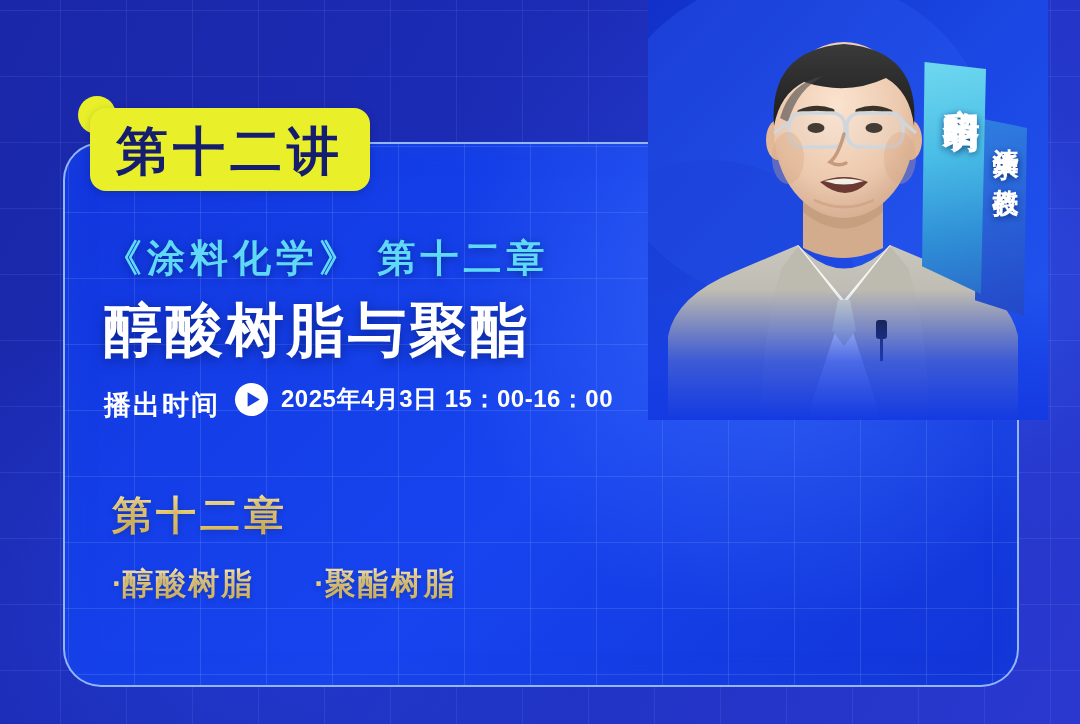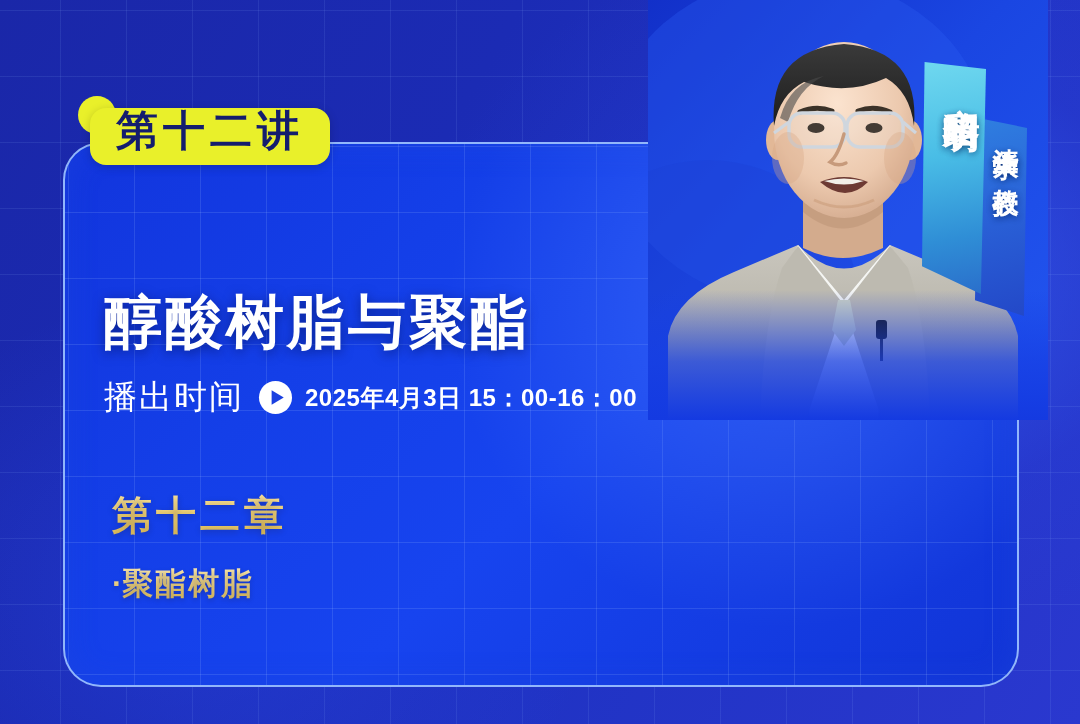--- a/index.html
+++ b/index.html
@@ -100,23 +100,23 @@
     height: 38px;
     border-radius: 50%;
     background: #e9f02a;
   }
   .badge {
     position: relative;
     margin-left: 12px;
     margin-top: 12px;
     background: #e9f02a;
     border-radius: 16px;
-    padding: 1px 26px 12px 26px;
+    padding: 16px 26px 12px 26px;
     color: #141d6e;
-    font-size: 42px;
+    font-size: 52px;
     font-weight: bold;
     letter-spacing: 5px;
     line-height: 1.05;
     white-space: nowrap;
     box-shadow: 0 2px 10px rgba(0,0,0,.18);
   }
 
   
   .subtitle {
     position: absolute;
@@ -126,44 +126,45 @@
     color: #5fd9f7;
     font-size: 38px;
     font-weight: bold;
     letter-spacing: 5px;
     white-space: nowrap;
     text-shadow: 0 2px 8px rgba(0,20,90,.5);
   }
   .main-title {
     position: absolute;
     left: 104px;
-    top: 284px;
+    top: 292px;
     z-index: 10;
     color: #ffffff;
     font-size: 58px;
     font-weight: bold;
     letter-spacing: 3px;
     white-space: nowrap;
     text-shadow: 0 3px 12px rgba(0,15,80,.55);
   }
 
   .airtime {
     position: absolute;
     left: 104px;
     top: 375px;
     z-index: 10;
     display: flex;
     align-items: center;
     white-space: nowrap;
   }
   .airtime-label {
     color: #ffffff;
-    font-size: 33px;
-    font-weight: normal;
+    font-size: 27px;
+    font-weight: bold;
     letter-spacing: 2px;
+    margin-top: 12px;
   }
   .play-icon {
     width: 35px;
     height: 35px;
     margin: 0 12px 0 14px;
     flex: 0 0 auto;
     display: block;
   }
   .airtime-value {
     color: #ffffff;
@@ -200,21 +201,21 @@
   .outline-item {
     font-size: 31px;
     font-weight: bold;
     letter-spacing: 2px;
     background: linear-gradient(180deg, #fff0bd 0%, #f3d887 50%, #dcbb56 100%);
     -webkit-background-clip: text;
     background-clip: text;
     color: transparent;
     text-shadow: 0 2px 5px rgba(30,20,0,.20);
   }
-  .outline-item + .outline-item { margin-left: 100px; }
+  .outline-item + .outline-item { margin-left: 60px; }
   .outline-item .dot { letter-spacing: 0; }
 
   
   .speaker {
     position: absolute;
     left: 648px;
     top: 0px;
     width: 400px;
     height: 420px;
     z-index: 6;
@@ -387,29 +388,31 @@
   <div class="affil-text">清华大学 教授</div>
 
   <div class="name-band"></div>
   <div class="name-text">唐黎明</div>
 
   <div class="badge-wrap">
     <div class="badge-dot"></div>
     <div class="badge">第十二讲</div>
   </div>
 
+  <div class="subtitle">《涂料化学》 第十二章</div>
   <div class="main-title">醇酸树脂与聚酯</div>
 
   <div class="airtime">
     <span class="airtime-label">播出时间</span>
     <svg class="play-icon" viewBox="0 0 36 36">
       <circle cx="18" cy="18" r="17" fill="#ffffff"></circle>
       <path d="M14 10.5 L26.5 18 L14 25.5 Z" fill="#1a40e0"></path>
     </svg>
     <span class="airtime-value">2025年4月3日  15：00-16：00</span>
   </div>
 
   <div class="outline-title">第十二章</div>
   <div class="outline-items">
+    <span class="outline-item"><span class="dot">·</span><span>醇酸树脂</span></span>
     <span class="outline-item"><span class="dot">·</span><span>聚酯树脂</span></span>
   </div>
 
 </div>
 
 </body></html>

